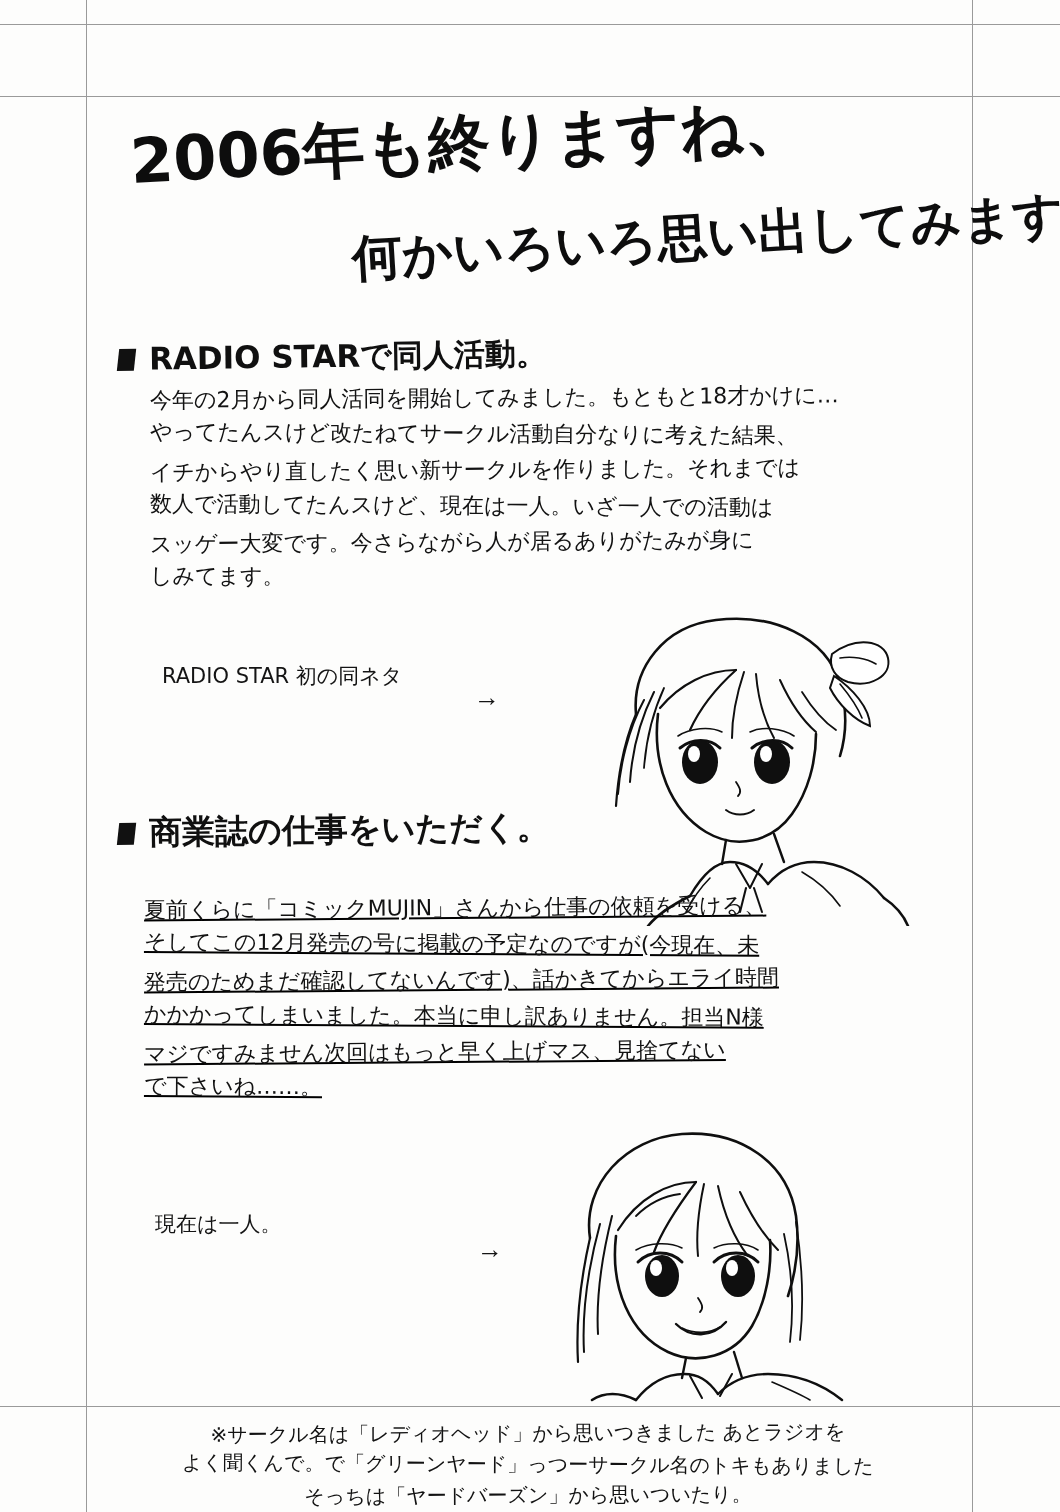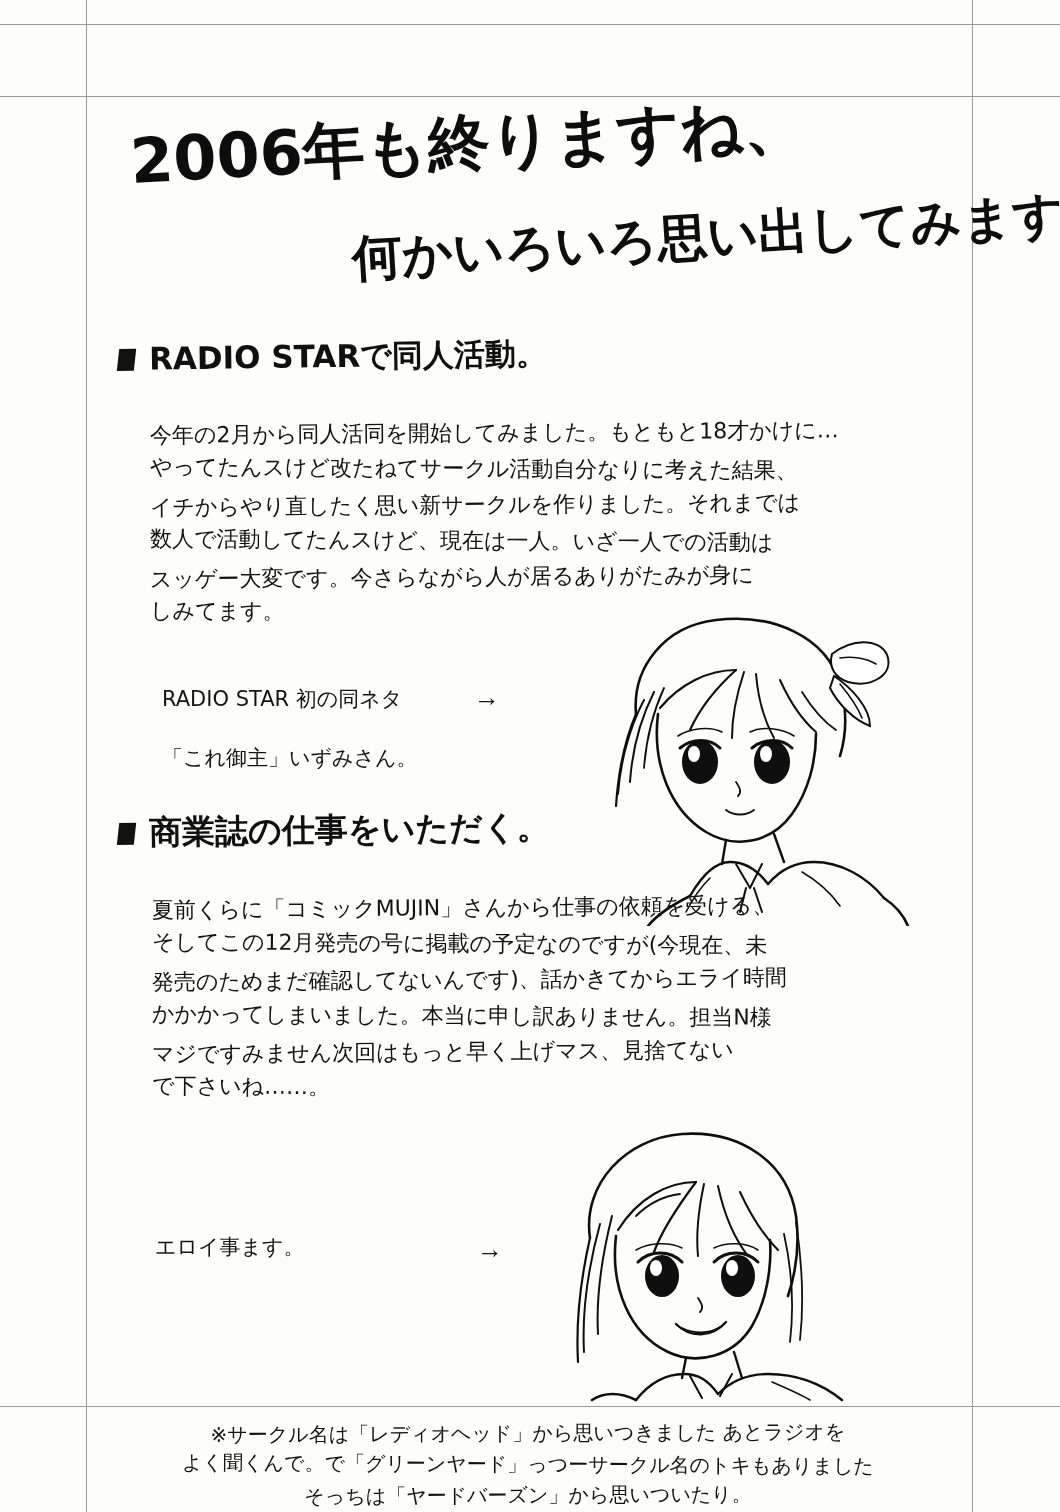--- a/index.html
+++ b/index.html
@@ -82,35 +82,34 @@
     display: block;
     font-family: "DejaVu Sans", sans-serif;
     font-size: 22px;
     line-height: 36px;
     color: #121212;
     white-space: nowrap;
   }
   .para .ln:nth-child(odd)  { transform: rotate(-0.45deg); }
   .para .ln:nth-child(even) { transform: rotate(0.35deg); }
 
-  #para1 { left: 150px; top: 415px; }
-  #para2 { left: 152px; top: 890px; }
+  #para1 { left: 150px; top: 380px; }
+  #para2 { left: 144px; top: 890px; text-decoration: underline; }
 
   
   .caption {
     position: absolute;
   }
   .caption .ln {
     display: block;
     font-family: "DejaVu Sans", sans-serif;
     font-size: 21px;
     line-height: 36px;
     color: #141414;
     white-space: nowrap;
-    margin-top: 23px;
   }
   .caption .arrow {
     position: absolute;
     font-size: 26px;
     color: #141414;
   }
   #cap1 { left: 162px; top: 658px; }
   #cap1 .arrow { left: 312px; top: 24px; }
   #cap2 { left: 155px; top: 1206px; }
   #cap2 .arrow { left: 322px; top: 28px; }
@@ -167,21 +166,20 @@
     <span class="ln">今年の2月から同人活同を開始してみました。もともと18才かけに…</span>
     <span class="ln">やってたんスけど改たねてサークル活動自分なりに考えた結果、</span>
     <span class="ln">イチからやり直したく思い新サークルを作りました。それまでは</span>
     <span class="ln">数人で活動してたんスけど、現在は一人。いざ一人での活動は</span>
     <span class="ln">スッゲー大変です。今さらながら人が居るありがたみが身に</span>
     <span class="ln">しみてます。</span>
   </div>
 
   <div class="caption" id="cap1">
     <span class="ln">RADIO STAR 初の同ネタ</span>
-    <span class="ln">「これ御主」いずみさん。</span>
     <span class="arrow">→</span>
   </div>
 
   <div class="drawing" id="drawing-girl-1">
     <svg width="380" height="330" viewBox="0 0 380 330" aria-hidden="true">
 
       <path class="ink" stroke-width="2.6" d="M96 118 C92 72 124 30 176 24 C232 17 286 40 300 88 C308 116 306 140 300 160"></path>
 
       <path class="ink" stroke-width="2.6" d="M118 118 C112 168 130 214 166 236 C196 254 232 246 252 218 C268 196 276 166 276 138"></path>
 
@@ -237,21 +235,21 @@
   <div class="para" id="para2">
     <span class="ln">夏前くらに「コミックMUJIN」さんから仕事の依頼を受ける、</span>
     <span class="ln">そしてこの12月発売の号に掲載の予定なのですが(今現在、未</span>
     <span class="ln">発売のためまだ確認してないんです)、話かきてからエライ時間</span>
     <span class="ln">かかかってしまいました。本当に申し訳ありません。担当N様</span>
     <span class="ln">マジですみません次回はもっと早く上げマス、見捨てない</span>
     <span class="ln">で下さいね……。</span>
   </div>
 
   <div class="caption" id="cap2">
-    <span class="ln">エロイ事ます。</span>
+    <span class="ln">現在は一人。</span>
     <span class="arrow">→</span>
   </div>
 
   <div class="drawing" id="drawing-girl-2">
     <svg width="400" height="290" viewBox="0 0 400 290" aria-hidden="true">
 
       <path class="ink" stroke-width="2.6" d="M104 126 C96 72 140 26 196 22 C254 18 302 50 310 104 C314 134 310 160 302 184"></path>
 
       <path class="ink" stroke-width="2.6" d="M130 124 C124 176 144 222 182 240 C212 254 248 244 266 214 C280 190 286 156 284 128"></path>
 

